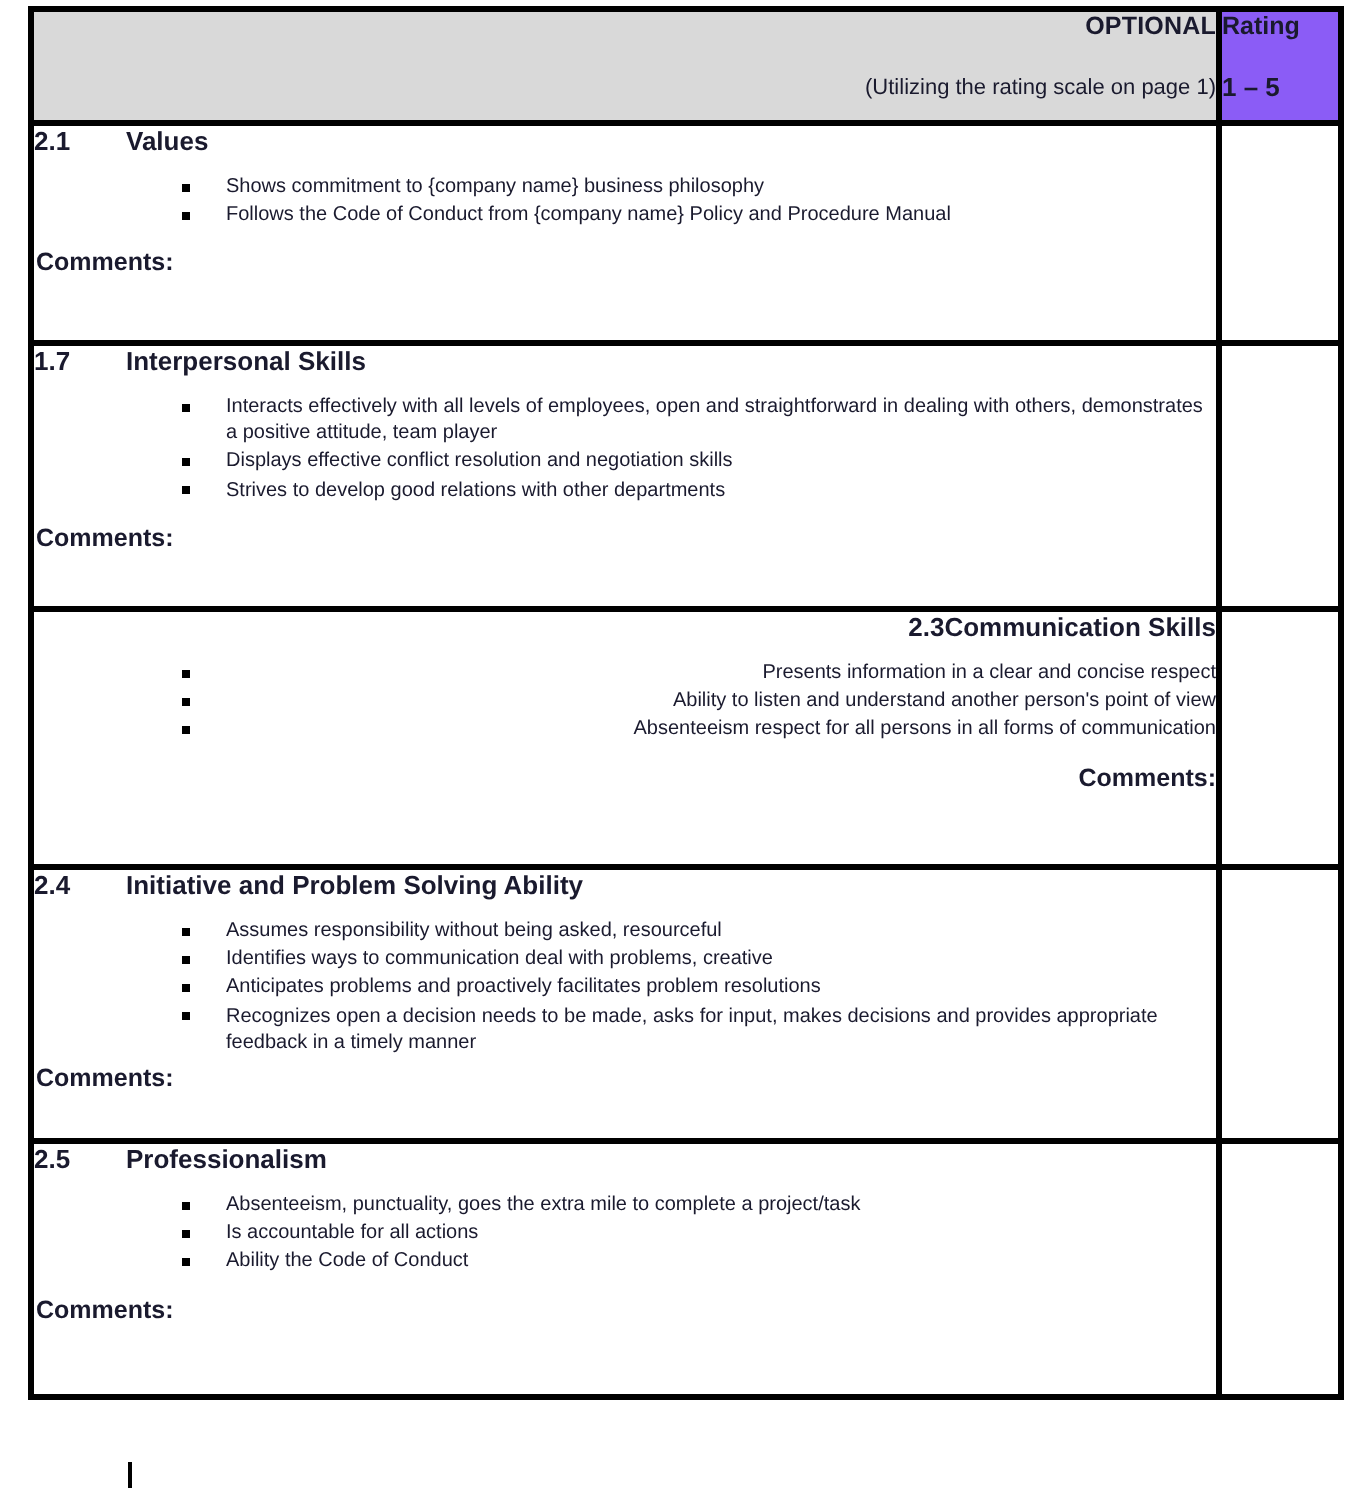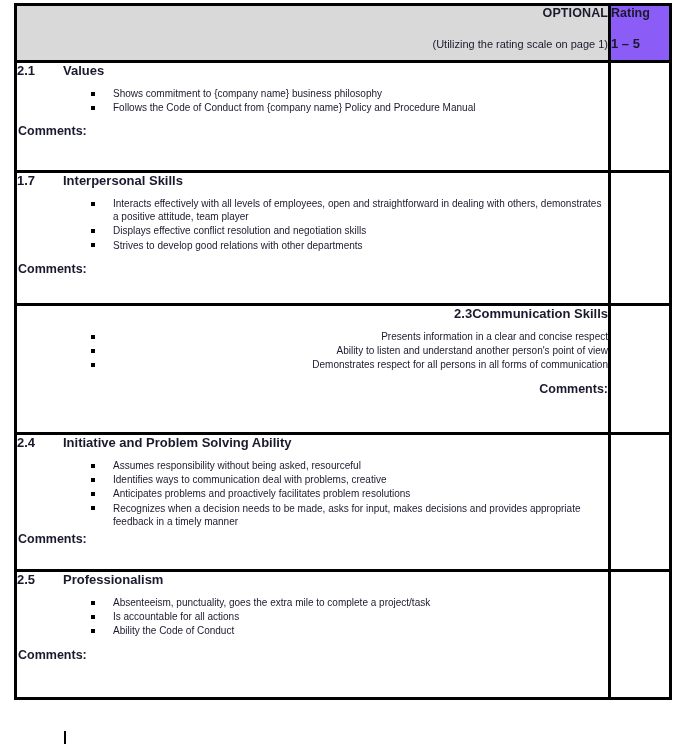--- a/index.html
+++ b/index.html
@@ -207,37 +207,37 @@
       </tr>
 
       <tr class="row-3">
         <td class="section-cell">
           <div class="sec-head">
             <span class="sec-num">2.3</span><span class="sec-title">Communication Skills</span>
           </div>
           <ul class="bullets">
             <li>Presents information in a clear and concise respect</li>
             <li>Ability to listen and understand another person's point of view</li>
-            <li>Demonstrates respect for all persons in all forms of communication</li>
+            <li>Absenteeism respect for all persons in all forms of communication</li>
           </ul>
           <div class="comments">Comments:</div>
         </td>
         <td class="rating-cell"></td>
       </tr>
 
       <tr class="row-4">
         <td class="section-cell">
           <div class="sec-head">
             <span class="sec-num">2.4</span><span class="sec-title">Initiative and Problem Solving Ability</span>
           </div>
           <ul class="bullets">
             <li>Assumes responsibility without being asked, resourceful</li>
             <li>Identifies ways to communication deal with problems, creative</li>
             <li>Anticipates problems and proactively facilitates problem resolutions</li>
-            <li>Recognizes when a decision needs to be made, asks for input, makes decisions and provides appropriate feedback in a timely manner</li>
+            <li>Recognizes open a decision needs to be made, asks for input, makes decisions and provides appropriate feedback in a timely manner</li>
           </ul>
           <div class="comments">Comments:</div>
         </td>
         <td class="rating-cell"></td>
       </tr>
 
       <tr class="row-5">
         <td class="section-cell">
           <div class="sec-head">
             <span class="sec-num">2.5</span><span class="sec-title">Professionalism</span>

